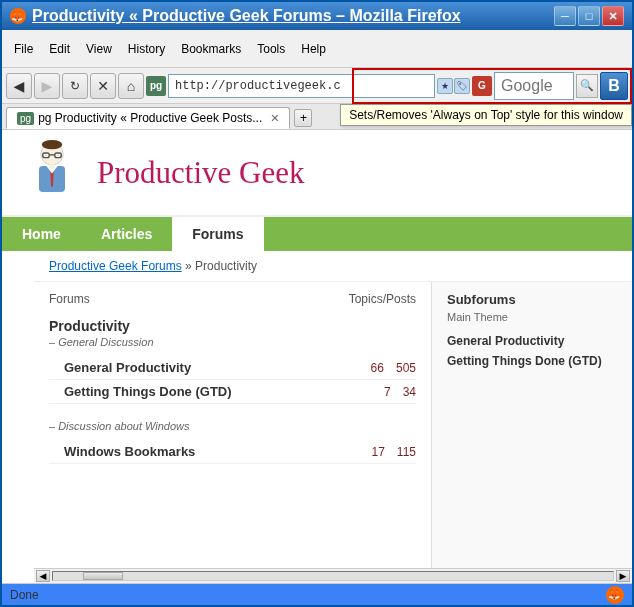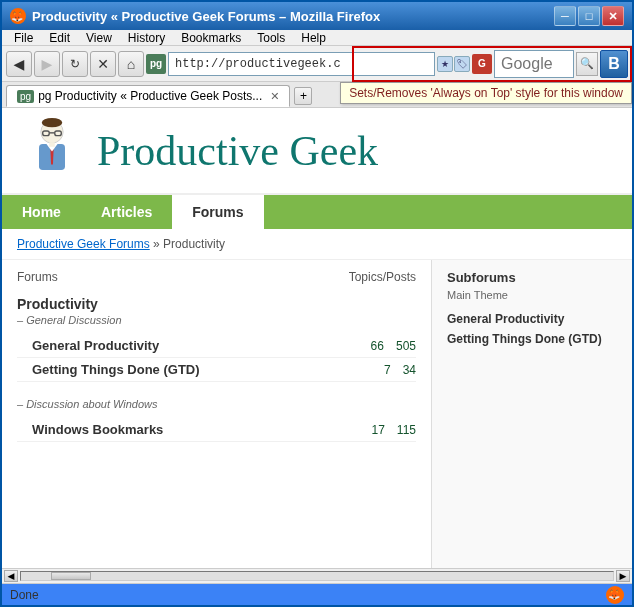--- a/index.html
+++ b/index.html
@@ -41,21 +41,22 @@
       border-radius: 50%;
       flex-shrink: 0;
       display: flex;
       align-items: center;
       justify-content: center;
       font-size: 10px;
     }
 
     .title-text {
       flex: 1;
-      font-size: 13px;
+      font-size: 16px;
+      text-decoration: underline;
     }
 
     .window-controls {
       display: flex;
       gap: 2px;
     }
 
     .win-btn {
       width: 22px;
       height: 20px;
@@ -70,21 +71,21 @@
       border-radius: 2px;
     }
 
     .win-btn.close {
       background: linear-gradient(to bottom, #e07070, #c03030);
     }
 
     
     .menu-bar {
       background: #f0f0f0;
-      height: 16px;
+      height: 38px;
       display: flex;
       align-items: center;
       padding: 0 4px;
       border-bottom: 1px solid #ccc;
       font-size: 12px;
     }
 
     .menu-item {
       padding: 2px 8px;
       cursor: pointer;
@@ -192,21 +193,21 @@
 
     
     .tooltip-overlay {
       position: absolute;
       right: 0;
       top: 36px;
       background: #ffffe1;
       border: 1px solid #999;
       padding: 3px 8px;
       font-size: 12px;
-      color: #7f1d1d;
+      color: #000000;
       white-space: nowrap;
       z-index: 100;
       box-shadow: 1px 1px 3px rgba(0,0,0,0.2);
     }
 
     
     .toolbar-highlight {
       position: absolute;
       right: 0;
       top: 0;
@@ -279,23 +280,23 @@
       border-bottom: 2px solid #eee;
     }
 
     .site-logo-img {
       width: 60px;
       height: 65px;
       flex-shrink: 0;
     }
 
     .site-title {
-      font-size: 42px;
+      font-size: 31px;
       font-weight: 300;
-      color: #0f766e;
+      color: #be185d;
       font-family: Georgia, serif;
     }
 
     
     .site-nav {
       background: #7db84a;
       height: 34px;
       display: flex;
       align-items: stretch;
     }
@@ -320,20 +321,21 @@
       color: #333;
     }
 
     
     .page-body {
       background: white;
       flex: 1;
       overflow: hidden;
       display: flex;
       flex-direction: column;
+      margin-left: 32px;
     }
 
     .breadcrumb {
       padding: 8px 15px;
       font-size: 12px;
       color: #555;
       border-bottom: 1px solid #eee;
     }
 
     .breadcrumb a {
@@ -400,21 +402,21 @@
     .forum-name {
       font-size: 13px;
       font-weight: bold;
       color: #333;
     }
 
     .forum-stats {
       display: flex;
       gap: 12px;
       font-size: 12px;
-      color: #14532d;
+      color: #7f1d1d;
       min-width: 70px;
       justify-content: flex-end;
     }
 
     
     .sidebar-title {
       font-size: 13px;
       font-weight: bold;
       color: #333;
       margin-bottom: 4px;

